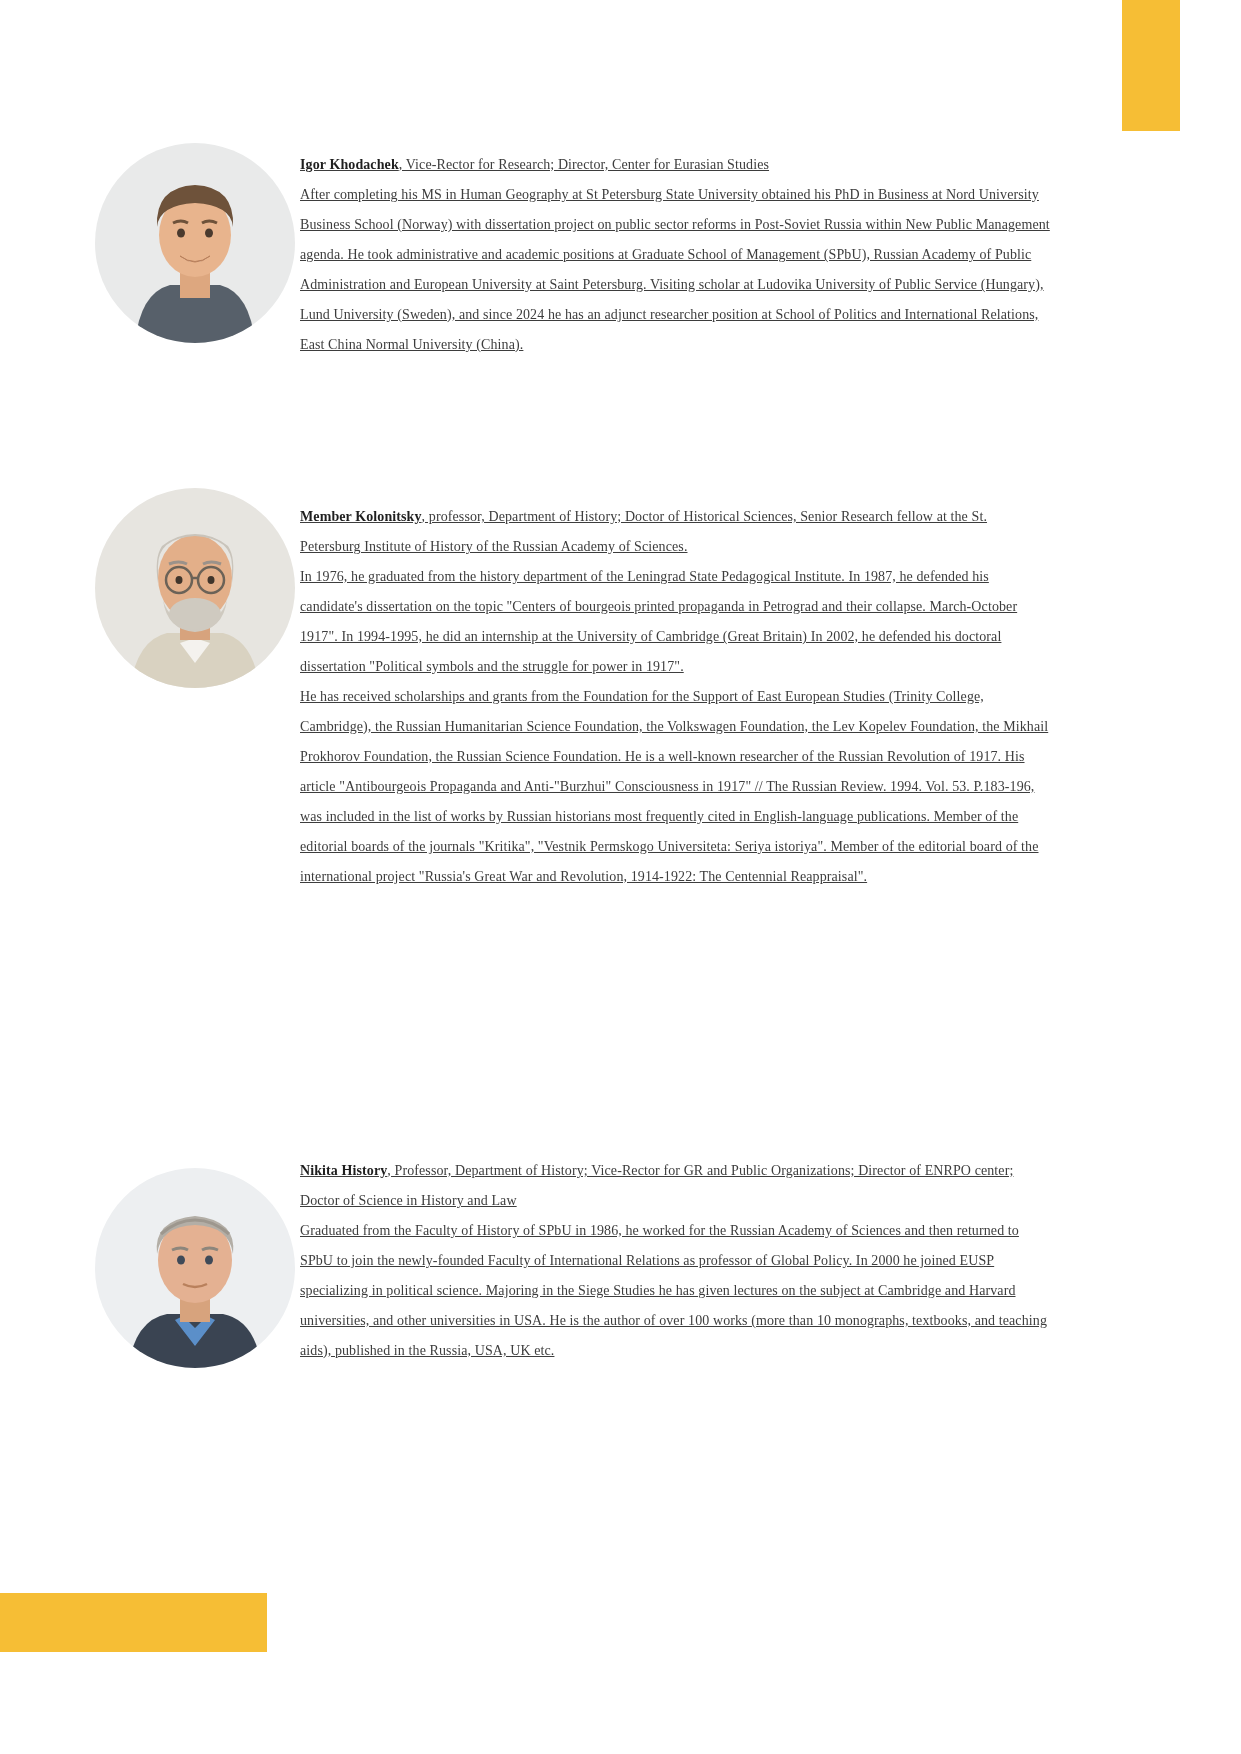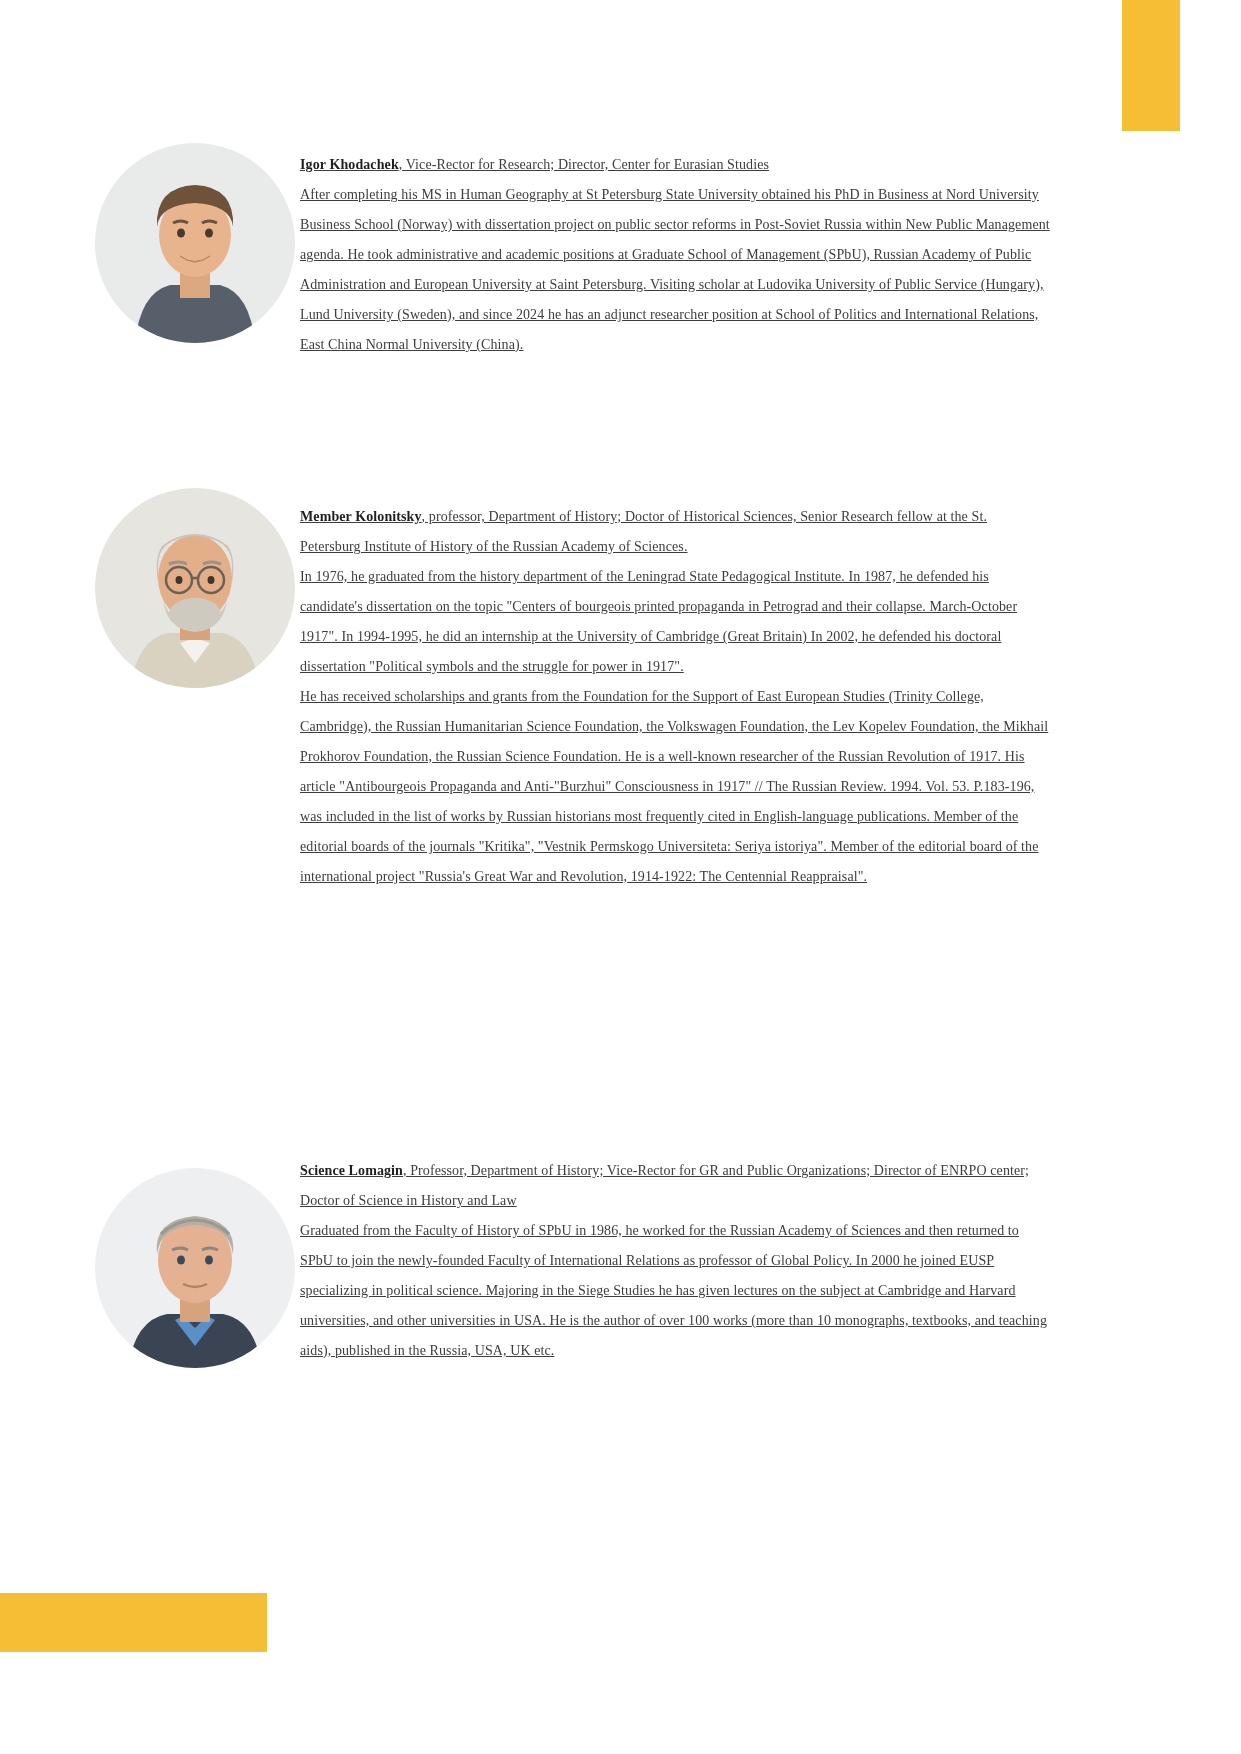--- a/index.html
+++ b/index.html
@@ -96,18 +96,18 @@
       <ellipse cx="100" cy="92" rx="37" ry="43" fill="#e4b192"></ellipse>
       <path d="M62 86 Q58 52 100 48 Q142 52 138 86 Q134 58 100 57 Q66 58 62 86 Z" fill="#b3aea6"></path>
       <path d="M66 66 Q82 52 100 52 Q118 52 134 66" stroke="#9d978e" stroke-width="3" fill="none"></path>
       <ellipse cx="86" cy="92" rx="4" ry="4.5" fill="#3f4a58"></ellipse>
       <ellipse cx="114" cy="92" rx="4" ry="4.5" fill="#3f4a58"></ellipse>
       <path d="M77 82 Q86 78 93 82" stroke="#8d867c" stroke-width="3" fill="none"></path>
       <path d="M107 82 Q114 78 123 82" stroke="#8d867c" stroke-width="3" fill="none"></path>
       <path d="M88 116 Q100 122 112 116" stroke="#b9805c" stroke-width="2.5" fill="none"></path>
     </svg>
   </div>
-  <p class="bio-text text-3"><strong>Science Lomagin</strong><span>, Professor, Department of History; Vice-Rector for GR and Public Organizations; Director of ENRPO center; Doctor of Science in History and Law
+  <p class="bio-text text-3"><strong>Nikita History</strong><span>, Professor, Department of History; Vice-Rector for GR and Public Organizations; Director of ENRPO center; Doctor of Science in History and Law
 Graduated from the Faculty of History of SPbU in 1986, he worked for the Russian Academy of Sciences and then returned to SPbU to join the newly-founded Faculty of International Relations as professor of Global Policy. In 2000 he joined EUSP specializing in political science. Majoring in the Siege Studies he has given lectures on the subject at Cambridge and Harvard universities, and other universities in USA. He is the author of over 100 works (more than 10 monographs, textbooks, and teaching aids), published in the Russia, USA, UK etc.</span></p>
 
   <div class="accent accent-bottom-left"></div>
 
 </div>
 
 </body></html>

